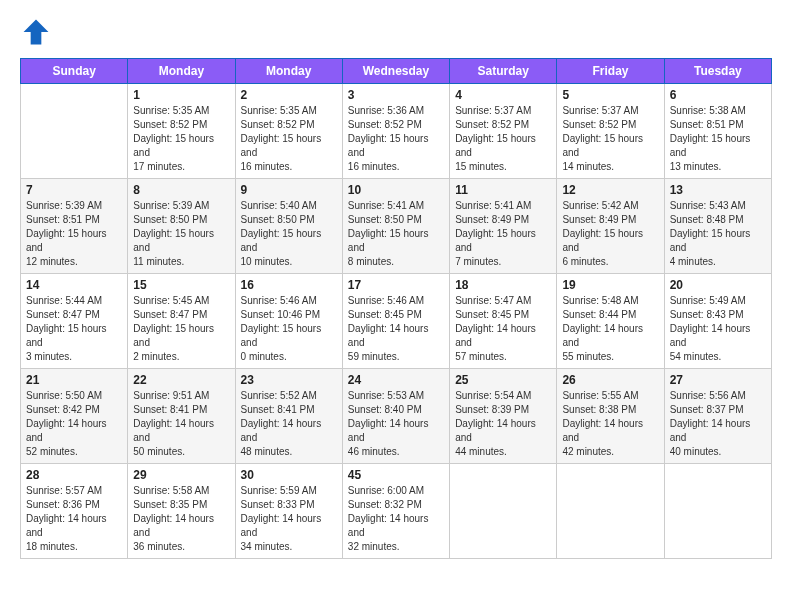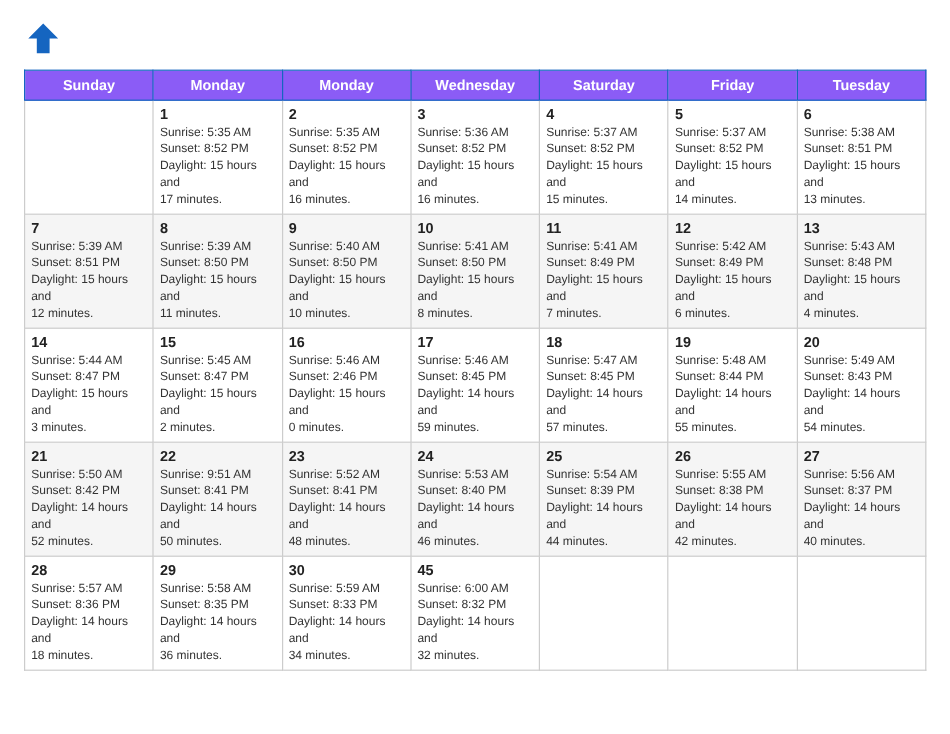--- a/index.html
+++ b/index.html
@@ -263,21 +263,21 @@
               <div>Sunrise: 5:45 AM</div>
               <div>Sunset: 8:47 PM</div>
               <div>Daylight: 15 hours and</div>
               <div>2 minutes.</div>
             </div>
           </td>
           <td>
             <div class="day-number">16</div>
             <div class="day-info">
               <div>Sunrise: 5:46 AM</div>
-              <div>Sunset: 2:46 PM</div>
+              <div>Sunset: 10:46 PM</div>
               <div>Daylight: 15 hours and</div>
               <div>0 minutes.</div>
             </div>
           </td>
           <td>
             <div class="day-number">17</div>
             <div class="day-info">
               <div>Sunrise: 5:46 AM</div>
               <div>Sunset: 8:45 PM</div>
               <div>Daylight: 14 hours and</div>

